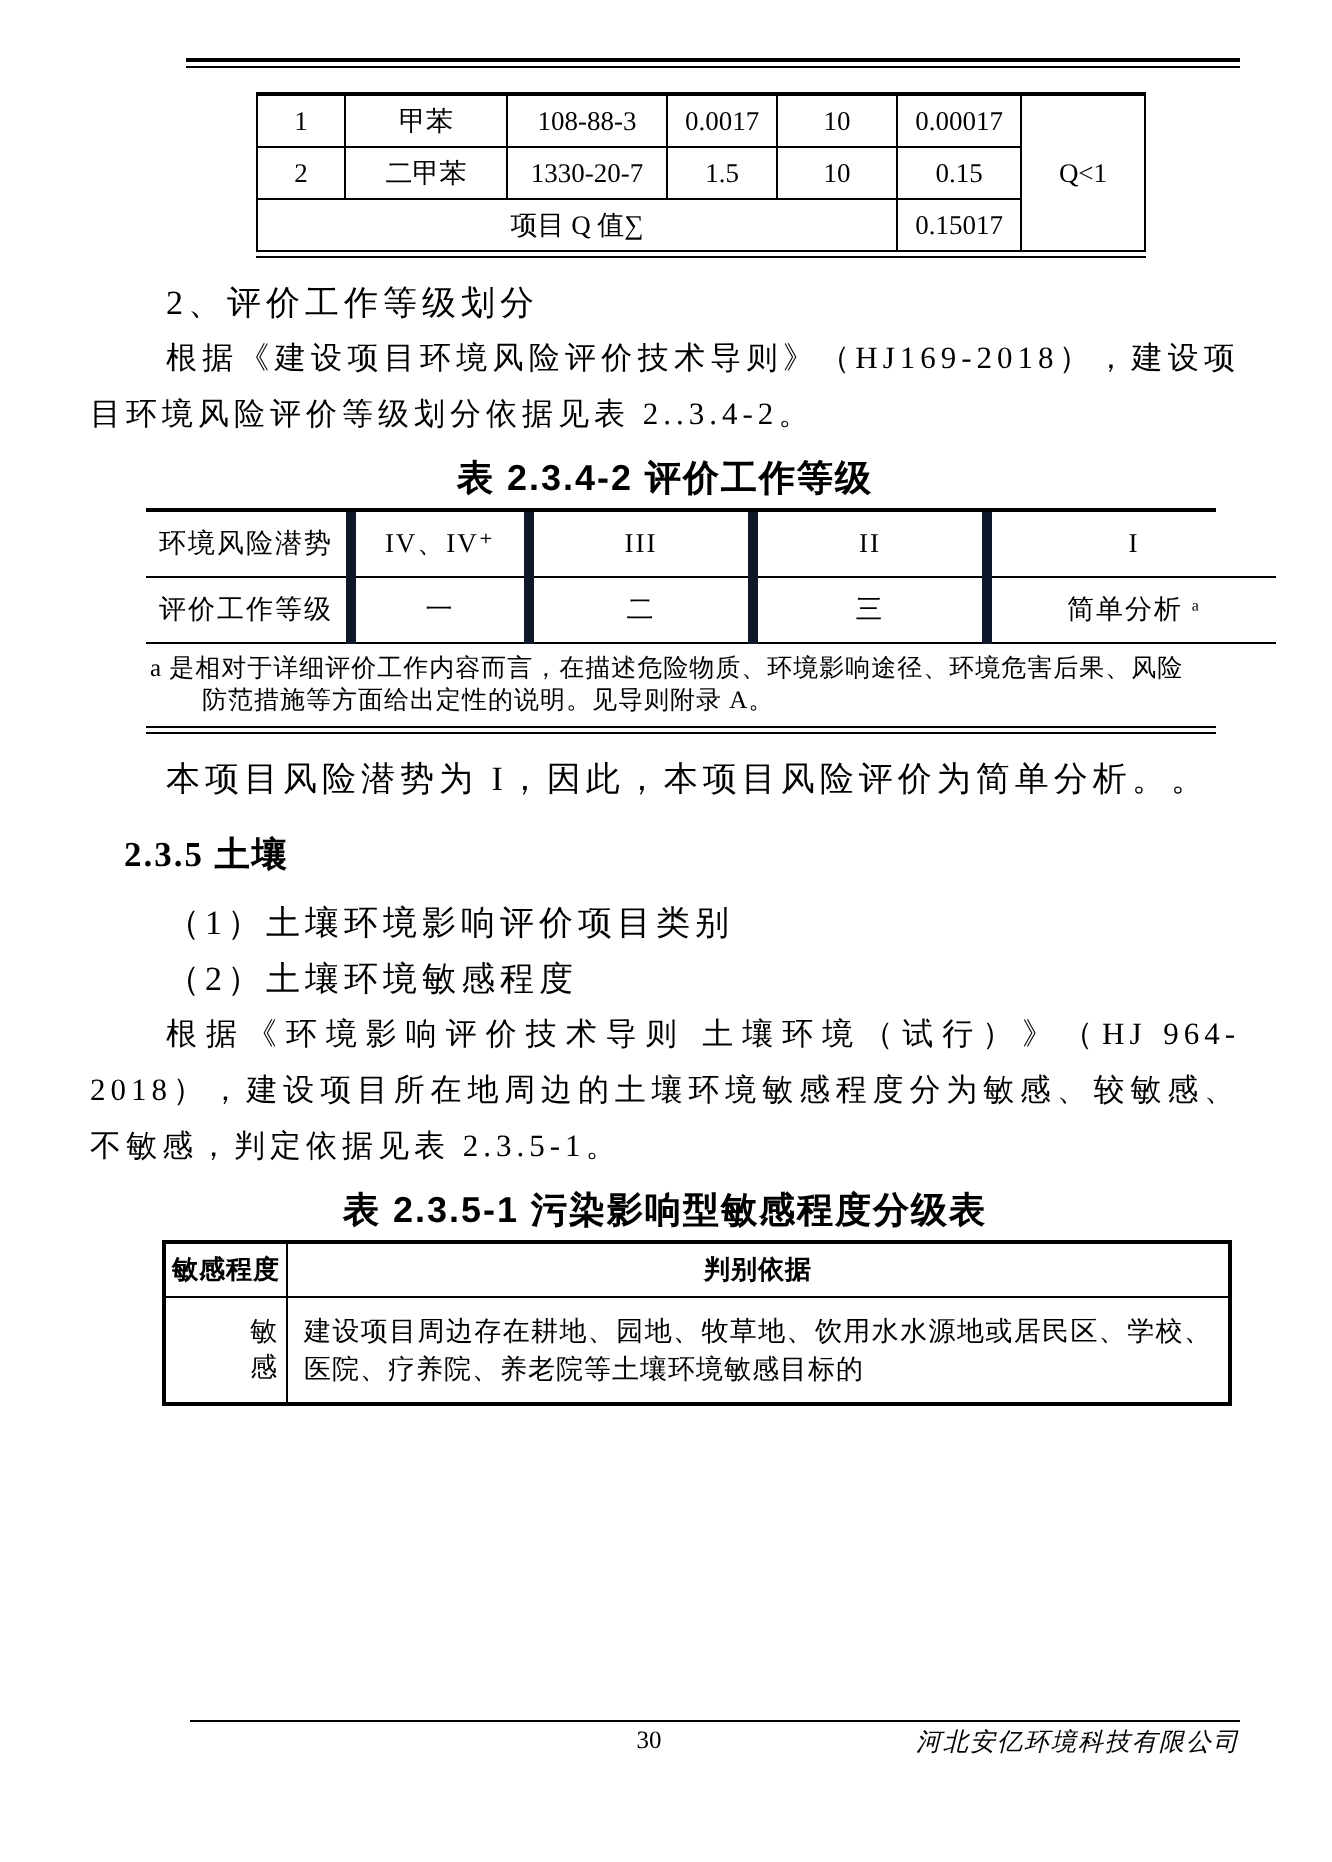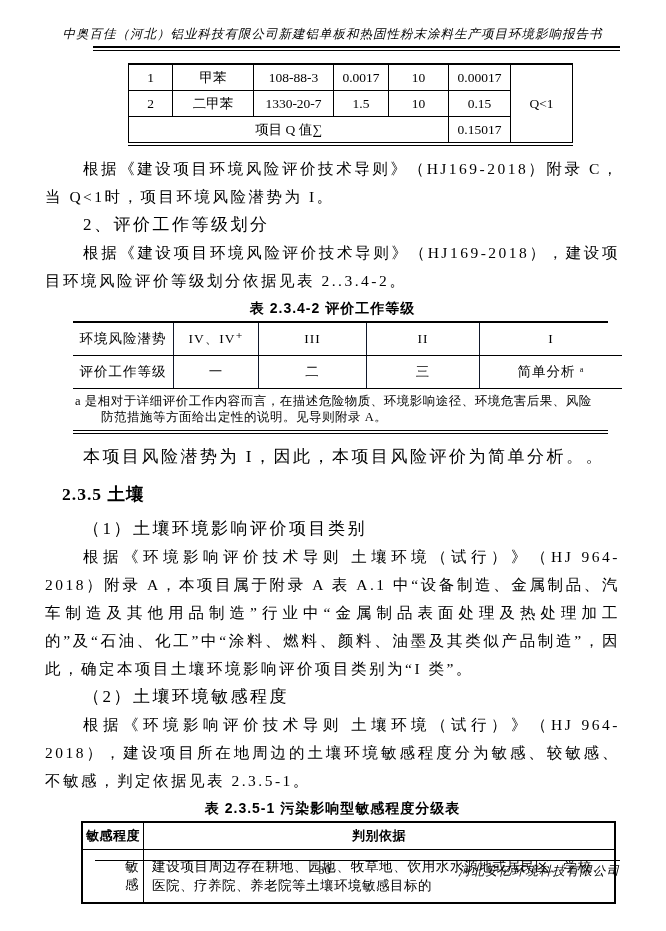--- a/index.html
+++ b/index.html
@@ -27,27 +27,27 @@
   .bodytext{margin-top:9px;}
   .para{
     font-size:15.5px;line-height:28px;letter-spacing:2.5px;
     text-align:justify;text-indent:38px;margin:0;
   }
   .para-line{font-size:17px;line-height:28px;letter-spacing:2.5px;text-indent:38px;margin:0;}
 
   
   .tbl-title{
     text-align:center;font-family:"Liberation Sans","DejaVu Sans",sans-serif;
-    font-weight:bold;font-size:14px;margin:5px 0 3px 0;letter-spacing:1px;
+    font-weight:bold;font-size:18px;margin:5px 0 3px 0;letter-spacing:1px;
   }
   .t2342{margin-left:28px;width:535px;border-top:2px solid #000;border-bottom:4px double #000;margin-top:2px;}
   .t2342 table{width:100%;border-collapse:collapse;table-layout:fixed;}
   .t2342 td{
     text-align:center;vertical-align:middle;font-size:13.5px;height:30px;
-    border-left:1px solid #0f172a;letter-spacing:1px;
+    border-left:5px solid #0f172a;letter-spacing:1px;
   }
   .t2342 td:first-child{border-left:none;}
   .t2342 tr:first-child td{border-bottom:1px solid #000;}
   .t2342 tr:last-child td{border-bottom:1px solid #000;}
   .footnote{font-size:12.5px;line-height:16px;padding:4px 2px 5px 2px;letter-spacing:0.5px;}
   .footnote .fn2{padding-left:26px;}
 
   
   .sec-head{
     font-weight:bold;font-size:17.5px;letter-spacing:1px;
@@ -70,21 +70,20 @@
   .footer-rule{border-top:1px solid #000;margin-left:50px;}
   .footer-row{position:relative;height:18px;margin-top:2px;}
   .page-num{position:absolute;left:0;right:16px;text-align:center;font-size:12.5px;}
   .footer-company{position:absolute;right:0;font-size:12.5px;font-style:italic;letter-spacing:1px;}
 </style>
 </head>
 <body>
 
 <div class="page">
 
-  <div class="doc-header">中奥百佳（河北）铝业科技有限公司新建铝单板和热固性粉末涂料生产项目环境影响报告书</div>
   <div class="header-rule"></div>
 
   <table class="qtable">
     <tbody>
         <tr>
       <td style="width:39px">1</td>
       <td style="width:76px">甲苯</td>
       <td style="width:75px">108-88-3</td>
       <td style="width:50px">0.0017</td>
       <td style="width:55px">10</td>
@@ -100,21 +99,20 @@
       <td>0.15</td>
     </tr>
     <tr>
       <td colspan="5">项目 Q 值∑</td>
       <td>0.15017</td>
     </tr>
   </tbody>
     </table>
 
   <div class="bodytext">
-    <p class="para">根据《建设项目环境风险评价技术导则》（HJ169-2018）附录 C，当 Q&lt;1时，项目环境风险潜势为 I。</p>
     <p class="para-line">2、评价工作等级划分</p>
     <p class="para">根据《建设项目环境风险评价技术导则》（HJ169-2018），建设项目环境风险评价等级划分依据见表 2..3.4-2。</p>
   </div>
 
   <div class="tbl-title">表 2.3.4-2   评价工作等级</div>
 
   <div class="t2342">
     <table>
       <tbody>
           <tr>
@@ -140,21 +138,20 @@
   </div>
 
   <div class="bodytext">
     <p class="para-line">本项目风险潜势为 I，因此，本项目风险评价为简单分析。。</p>
   </div>
 
   <div class="sec-head">2.3.5 土壤</div>
 
   <div class="bodytext">
     <p class="para-line">（1）土壤环境影响评价项目类别</p>
-    <p class="para">根据《环境影响评价技术导则 土壤环境（试行）》（HJ 964-2018）附录 A，本项目属于附录 A 表 A.1 中“设备制造、金属制品、汽车制造及其他用品制造”行业中“金属制品表面处理及热处理加工的”及“石油、化工”中“涂料、燃料、颜料、油墨及其类似产品制造”，因此，确定本项目土壤环境影响评价项目类别为“I 类”。</p>
     <p class="para-line">（2）土壤环境敏感程度</p>
     <p class="para">根据《环境影响评价技术导则 土壤环境（试行）》（HJ 964-2018），建设项目所在地周边的土壤环境敏感程度分为敏感、较敏感、不敏感，判定依据见表 2.3.5-1。</p>
   </div>
 
   <div class="tbl-title">表 2.3.5-1 污染影响型敏感程度分级表</div>
 
   <table class="t351">
     <tbody>
         <tr>
       <th class="c1">敏感程度</th>

